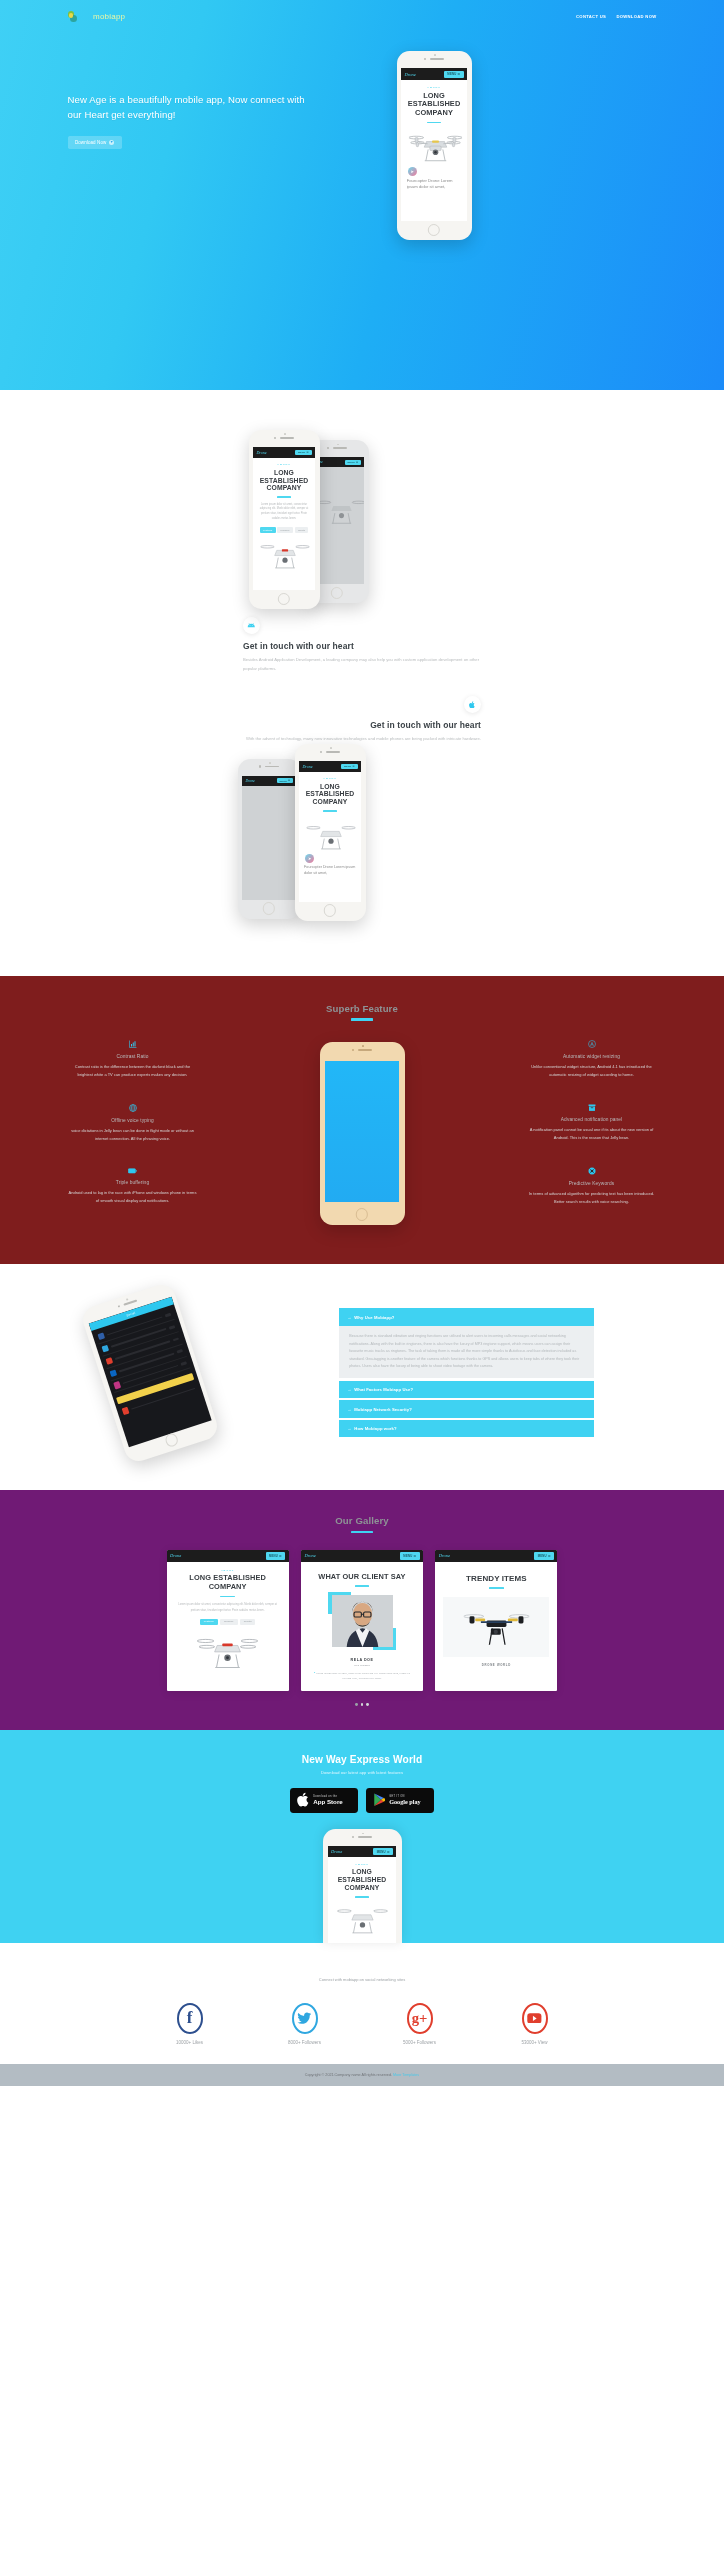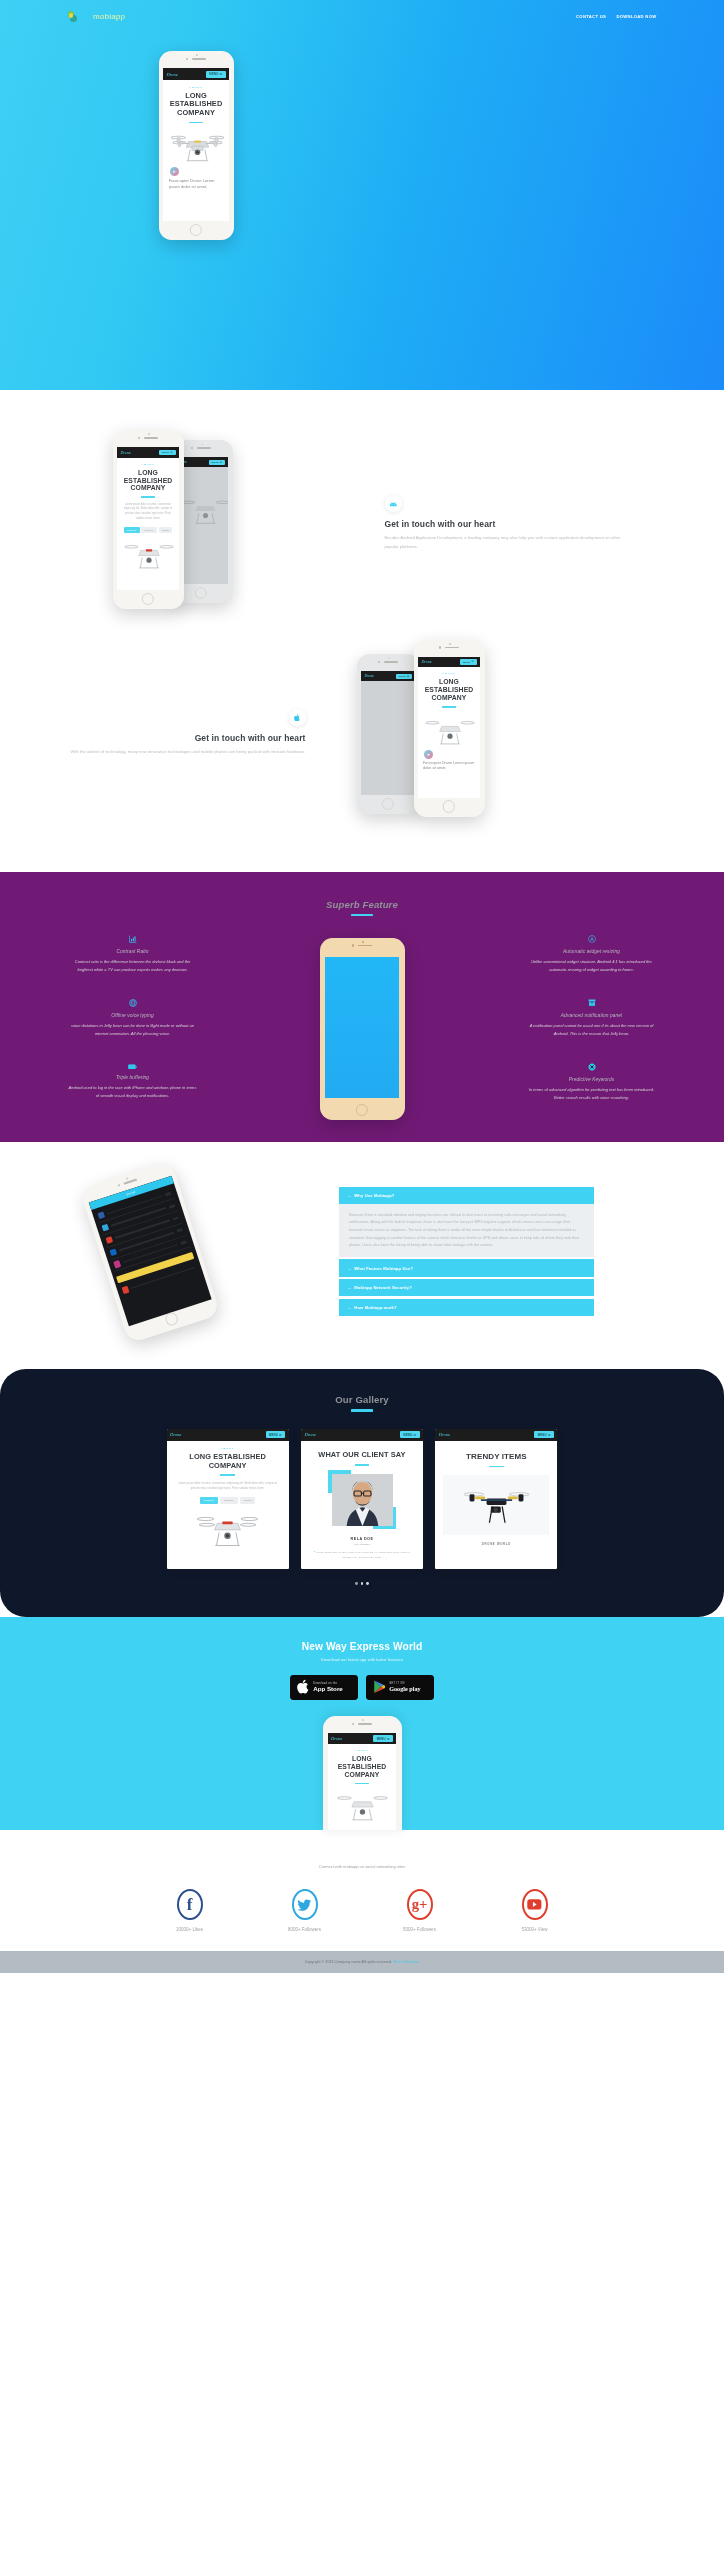--- a/index.html
+++ b/index.html
@@ -105,34 +105,34 @@
   .drone-img { margin:4.5px auto 2.3px; }
   .app-badge {
     width:9px;height:9px;border-radius:50%;margin:2.3px 0 2.3px 1.1px;
     background:linear-gradient(135deg,#6ad9ef,#f27a9b);
     display:flex;align-items:center;justify-content:center;color:#fff;font-size:4px;
   }
   .app-cap { text-align:left; color:#8c8c8c; font-size:4.2px; line-height:1.42; }
 
   
   .showcase { background:#ffffff; padding:0; }
-  .sc-row { width:589px; margin:0 auto; display:flex; align-items:center; }
+  .sc-row { width:589px; margin:0 auto; display:flex; align-items:center;flex-direction:column; }
   .sc-text { width:238px; }
   .sc-ico {
     width:17px;height:17px;border-radius:50%;background:#fff;
     box-shadow:0 1.1px 5.7px rgba(0,0,0,.10);
     display:flex;align-items:center;justify-content:center;margin-bottom:6.8px;
   }
   .sc-h2 { font-size:8.5px; color:#3c4348; font-weight:700; letter-spacing:0.1px; }
   .sc-p { margin-top:5.1px; font-size:4.2px; color:#b9bcbe; line-height:2.1; }
   .sc-right { text-align:right; }
   .sc-right .sc-ico { margin-left:auto; }
 
   
-  .features { background:#701a75; padding:27px 0 22px;font-style:italic; }
+  .features { background:#7f1d1d; padding:27px 0 39px; }
   .sec-title { text-align:center; }
   .sec-title h2 { font-size:9.6px; font-weight:700; color:#8e9396; letter-spacing:0.1px; }
   .sec-title .rule { width:22.6px;height:2.3px;background:#3fd2f2;margin:4.5px auto 0;border-radius:0.6px; }
   .sec-title.dark h2 { color:#8e9396; }
   .feat-grid {
     width:589px; margin:19px auto 0; display:grid;
     grid-template-columns:130px 1fr 130px; gap:0; align-items:start;
   }
   .feat-col { display:flex; flex-direction:column; gap:25px; }
   .feat-item { text-align:center; }
@@ -152,21 +152,21 @@
     padding:6.2px 8px; display:flex; align-items:center; gap:2.8px; cursor:pointer;
     letter-spacing:0.1px;
   }
   .acc-body {
     background:#eceff1; color:#b3b8bb; font-size:3.7px; line-height:2.05;
     padding:7.4px 9px;
   }
   .acc-left-bar { border-left:1.7px solid #eceff1; }
 
   
-  .gallery { background:#0f172a; padding:25px 0 32px;border-radius:26px; }
+  .gallery { background:#701a75; padding:25px 0 24px; }
   .gal-grid { width:589px; margin:17px auto 0; display:flex; gap:12.4px; justify-content:center; }
   .gal-card {
     width:122px; background:#fff; box-shadow:0 1.7px 8px rgba(0,0,0,.10);
     border-radius:1.1px; overflow:hidden;
   }
   .gal-dots { display:flex; gap:2.8px; justify-content:center; margin-top:12.4px; }
   .gal-dot { width:2.8px;height:2.8px;border-radius:50%;background:#cfd4d7; }
   .gal-dot.on { background:#9aa1a6; }
 
   
@@ -218,20 +218,27 @@
           <span class="brand-text">mobiapp</span>
         </div>
         <div class="nav-links">
           <a href="#">CONTACT US</a>
           <a href="#">DOWNLOAD NOW</a>
         </div>
       </div>
     </nav>
 
     <div class="hero-body">
+      <div class="hero-copy">
+        <h1 class="hero-title">New Age is a beautifully mobile app, Now connect with our Heart get everything!</h1>
+        <button class="hero-btn">
+          <span>Download Now</span>
+          <span class="dl-ico">▼</span>
+        </button>
+      </div>
 
       <div style="margin-left:91px; padding-top:17px;">
 
         <div class="phone white" style="width:75px;">
           <div class="phone-dot-top"></div>
           <div class="phone-top">
               <span class="phone-cam"></span>
               <span class="phone-spk"></span>
             </div>
           <div class="phone-screen" style="height:153px;">

